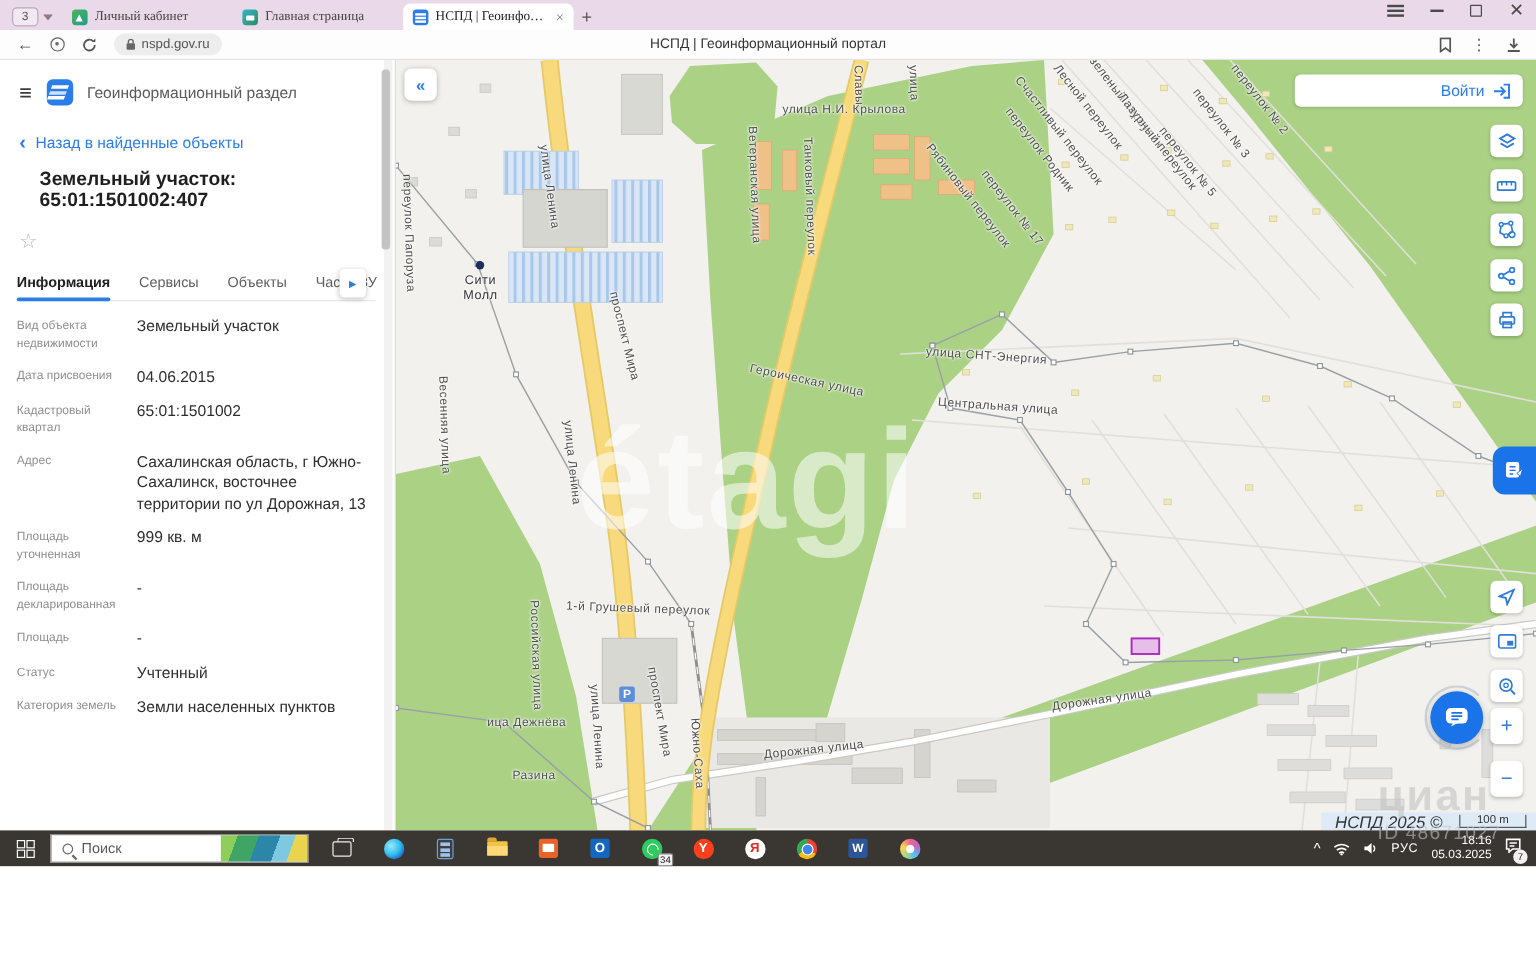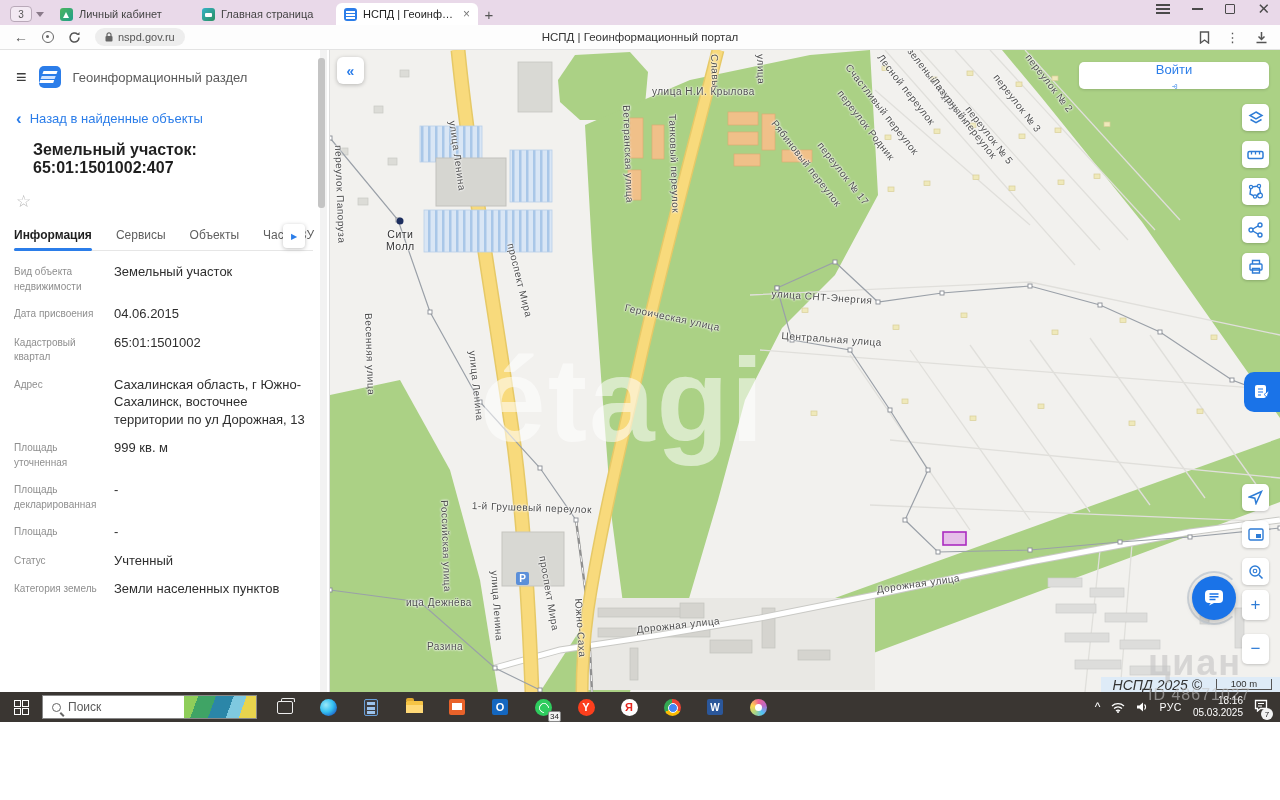--- a/index.html
+++ b/index.html
@@ -5,21 +5,21 @@
   * { margin:0; padding:0; box-sizing:border-box; }
   html,body { background:#fff; }
   body { font-family:"Liberation Sans", sans-serif; }
   .screen { position:relative; width:1280px; height:800px; background:#fff; overflow:hidden; }
 
   
   .tabstrip { position:absolute; left:0; top:0; width:1280px; height:25px; background:#e9d9e9; display:flex; align-items:flex-end; }
   .tab-counter { display:flex; align-items:center; gap:4px; margin:0 8px 3px 10px; }
   .tab-counter .cnt { width:22px; height:16px; border:1px solid #b9a9b9; border-radius:4px; background:#f3e9f3; font-size:10px; color:#555; display:flex; align-items:center; justify-content:center; }
   .tab-counter .chv { width:0; height:0; border-left:4px solid transparent; border-right:4px solid transparent; border-top:5px solid #8a7a8a; }
-  .tab { width:142px; height:22px; display:flex; align-items:center; gap:6px; padding:0 8px; font-size:11px; color:#444; border-radius:6px 6px 0 0; overflow:hidden; white-space:nowrap; }
+  .tab { width:142px; height:22px; display:flex; align-items:center; gap:6px; padding:0 8px; font-size:11px; color:#444; border-radius:6px 6px 0 0; overflow:hidden; white-space:nowrap;font-family:Liberation Serif, serif; }
   .tab.active { background:#fff; color:#222; }
   .tab .fava { width:13px; height:13px; border-radius:3px; flex:0 0 13px; }
   .fav-green { background:linear-gradient(135deg,#4db55e,#1f9e8a); position:relative; }
   .fav-green::after { content:""; position:absolute; left:3px; top:4px; border-left:3px solid transparent; border-right:3px solid transparent; border-bottom:6px solid #fff; }
   .fav-teal { background:linear-gradient(135deg,#35b3c9,#2a8f5f); position:relative; }
   .fav-teal::after { content:""; position:absolute; left:3px; top:5px; width:7px; height:4px; background:#fff; border-radius:1px; }
   .fav-nspd { background:#2b7de9; position:relative; }
   .fav-nspd::after { content:""; position:absolute; left:2px; top:3px; width:9px; height:2px; background:#fff; box-shadow:0 3px 0 #fff, 0 6px 0 #fff; }
   .tab .tlabel { overflow:hidden; text-overflow:ellipsis; flex:1; }
   .tab .tclose { font-size:12px; color:#777; flex:0 0 auto; }
@@ -64,21 +64,21 @@
   .field-row { display:flex; margin-bottom:11px; }
   .f-label { width:100px; flex:0 0 100px; font-size:10px; color:#8f8f8f; line-height:1.45; padding-top:2px; padding-right:8px; }
   .f-value { font-size:13px; color:#2e2e2e; line-height:1.35; }
 
   
   .map { position:relative; flex:1; height:642px; overflow:hidden; background:#f2f1ee; }
   .map svg.base { position:absolute; left:0; top:0; }
   .mlabel { position:absolute; font-size:10px; color:#4e4e4e; white-space:pre-line; transform-origin:0 0; text-shadow:0 0 2px #fff,0 0 2px #fff,0 0 3px #fff; letter-spacing:.5px; }
   .wm-etagi { position:absolute; left:150px; top:282px; font-size:118px; font-weight:700; color:rgba(255,255,255,.55); letter-spacing:2px; pointer-events:none; }
   .collapse-btn { position:absolute; left:7px; top:7px; width:27px; height:27px; background:#fff; border-radius:6px; box-shadow:0 1px 4px rgba(0,0,0,.25); color:#2b7de9; font-size:14px; font-weight:700; display:flex; align-items:center; justify-content:center; }
-  .login-bar { position:absolute; top:12px; right:11px; width:190px; height:27px; background:#fff; border-radius:5px; box-shadow:0 1px 3px rgba(0,0,0,.15); display:flex; align-items:center; justify-content:flex-end; gap:7px; padding:0 10px;flex-direction:column; }
+  .login-bar { position:absolute; top:12px; right:11px; width:190px; height:27px; background:#fff; border-radius:5px; box-shadow:0 1px 3px rgba(0,0,0,.15); display:flex; align-items:center; justify-content:flex-end; gap:7px; padding:0 10px; }
   .login-bar .lbl { color:#2b7de9; font-size:13px; }
   .mtool { position:absolute; right:11px; width:27px; height:27px; background:#fff; border-radius:5px; box-shadow:0 1px 3px rgba(0,0,0,.2); display:flex; align-items:center; justify-content:center; color:#2e7cd6; }
   .mtool.zoomtxt { font-size:17px; font-weight:400; }
   .feedback-tab { position:absolute; right:0; top:322px; width:36px; height:40px; background:#1a73e8; border-radius:10px 0 0 10px; display:flex; align-items:center; justify-content:center; }
   .chat-fab { position:absolute; left:857px; top:521px; width:54px; height:54px; border-radius:50%; border:2px solid #ccd2d8; border-right-color:transparent; display:flex; align-items:center; justify-content:center; }
   .chat-fab .inner { width:44px; height:44px; border-radius:50%; background:#1a73e8; display:flex; align-items:center; justify-content:center; box-shadow:0 2px 6px rgba(0,0,0,.25); }
   .activation { position:absolute; left:592px; top:550px; color:rgba(120,120,120,.85); pointer-events:none; }
   .activation .l1 { font-size:16px; }
   .activation .l2 { font-size:10.5px; margin-top:5px; color:rgba(135,135,135,.8); }
   .attrib-strip { position:absolute; right:0; bottom:0; height:15px; display:flex; align-items:center; gap:14px; background:rgba(219,234,248,.85); padding:0 8px 0 12px; }

